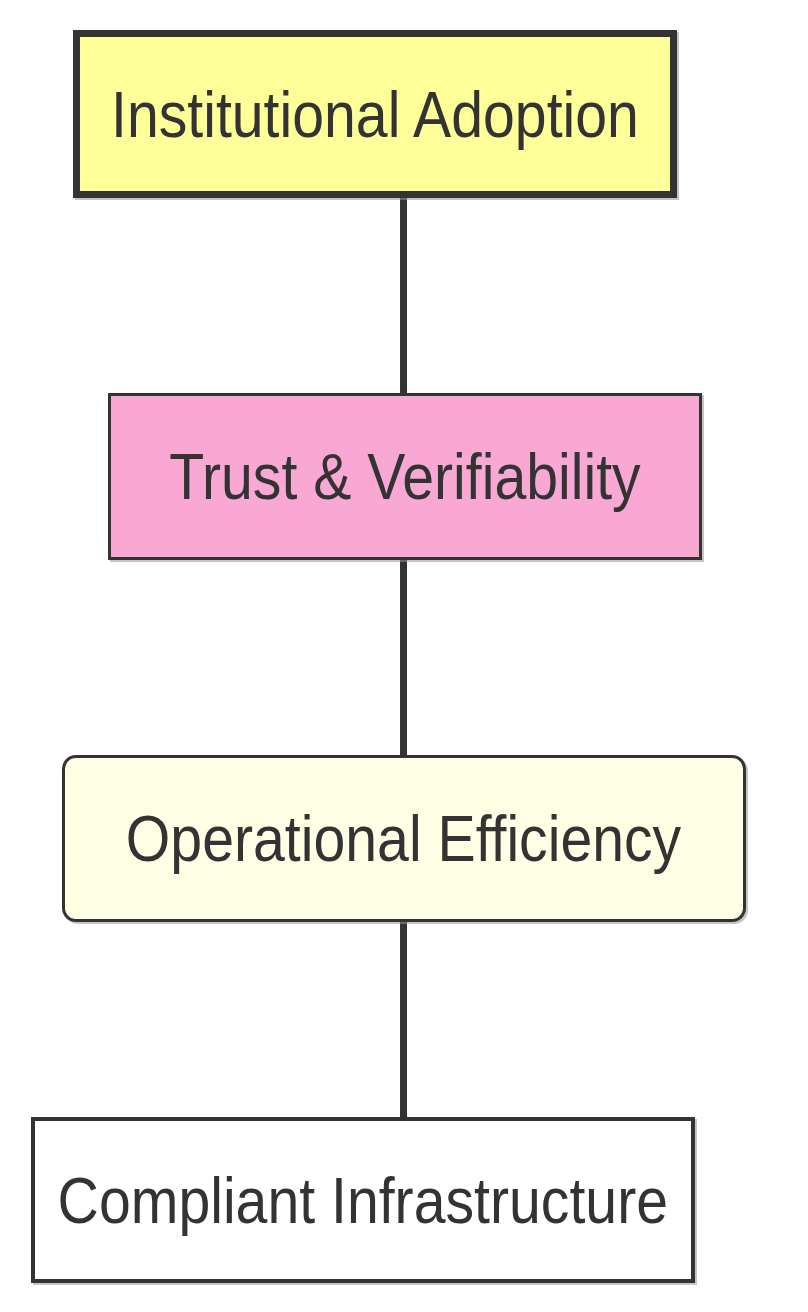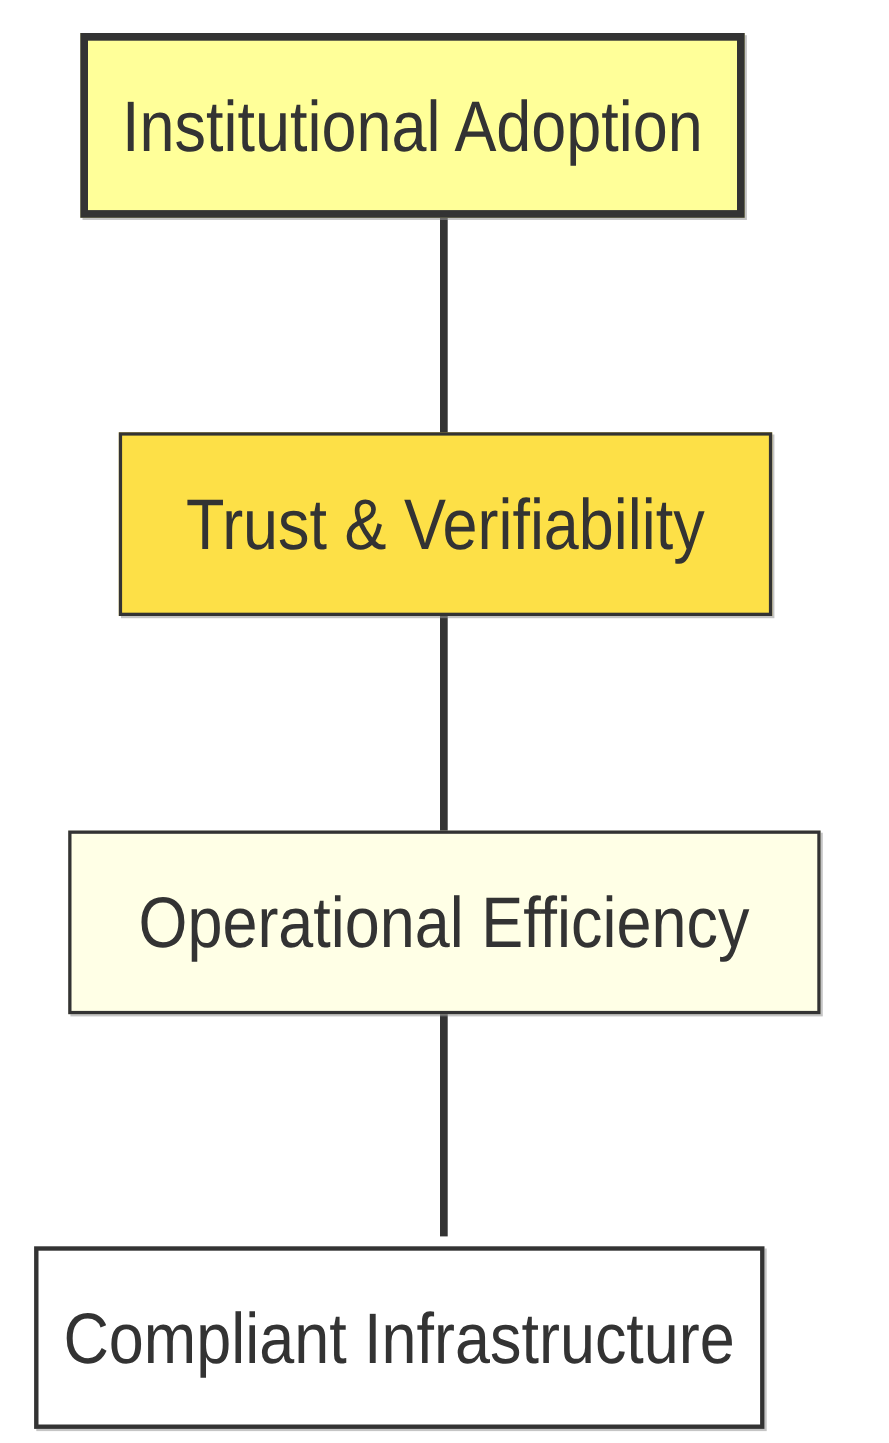--- a/index.html
+++ b/index.html
@@ -39,31 +39,31 @@
     transform: scaleX(0.88);
     transform-origin: center center;
   }
   .node-top {
     left: 73px;  top: 30px;   width: 604px; height: 168px;
     background: #FFFF99;
     border-width: 7px;
   }
   .node-trust {
     left: 108px; top: 393px;  width: 594px; height: 167px;
-    background: #fde047;
+    background: #f9a8d4;
   }
   .node-ops {
     left: 62px;  top: 755px;  width: 684px; height: 167px;
     background: #FFFFE6;
+    border-radius: 14px;
   }
   .node-base {
     left: 31px;  top: 1117px; width: 664px; height: 166px;
     background: #FFFFFF;
     border-width: 4px;
-    margin-top: 16px;
   }
   .connector-1 { top: 195px; height: 205px; }
   .connector-2 { top: 557px; height: 205px; }
   .connector-3 { top: 919px; height: 205px; }
 </style>
 </head>
 <body>
 
 <div class="canvas">
 

